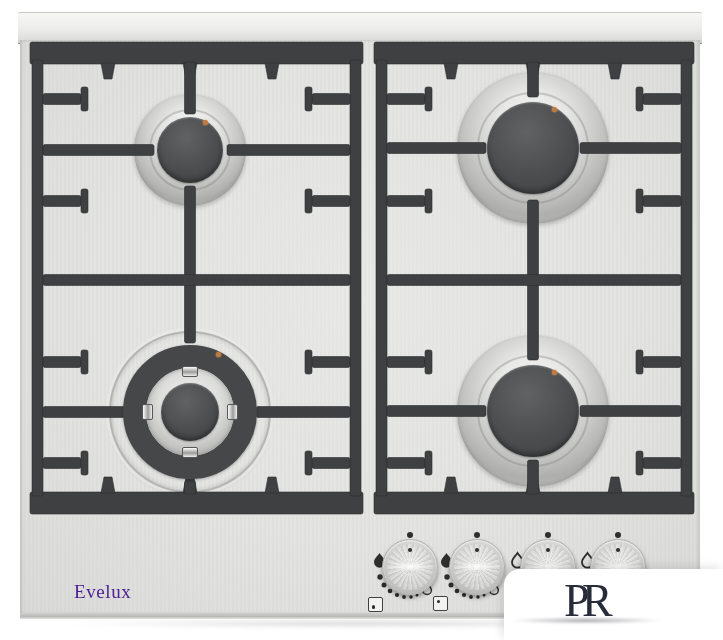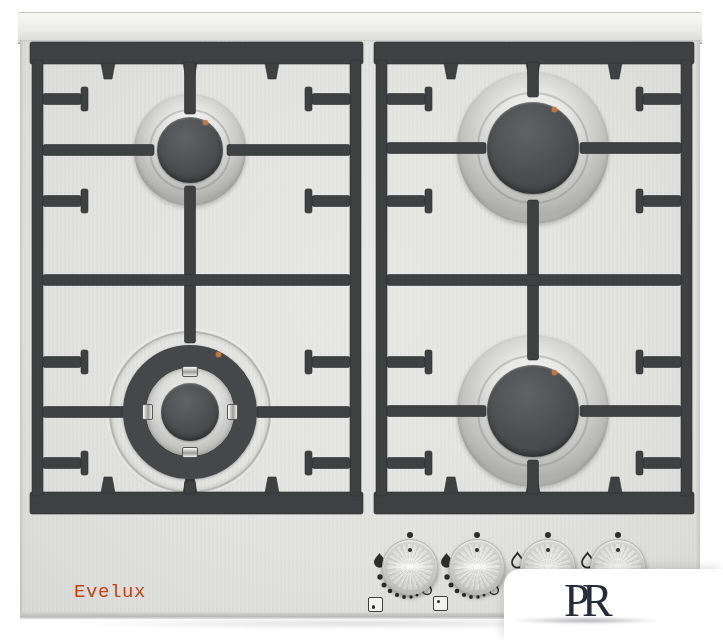--- a/index.html
+++ b/index.html
@@ -38,22 +38,22 @@
   .wok-dark{border-radius:50%;z-index:4;border:23px solid #454749;box-sizing:border-box;
     box-shadow:inset 0 1px 2px rgba(255,255,255,0.12),0 1px 3px rgba(0,0,0,0.3);}
   .wok-inner{border-radius:50%;z-index:4;
     background:radial-gradient(circle at 50% 40%,#f4f4f2 0%,#dddddb 45%,#b9b9b7 75%,#d2d2d0 100%);
     box-shadow:inset 0 0 4px rgba(0,0,0,0.25);}
   .wok-clip{z-index:5;border:1px solid #55575a;border-radius:2px;
     background:linear-gradient(180deg,#fcfcfa,#9c9c9a 55%,#ededeb);box-sizing:border-box;}
   .wok-clip.h{background:linear-gradient(90deg,#fcfcfa,#9c9c9a 55%,#ededeb);}
 
   
-  .brand{left:74px;top:581px;z-index:5;color:#c2410c;font-size:19px;font-weight:500;
-    letter-spacing:0.6px;font-family:Liberation Mono, monospace;}
+  .brand{left:74px;top:581px;z-index:5;color:#4c1d95;font-size:19px;font-weight:500;
+    letter-spacing:0.6px;font-family:Liberation Serif, serif;}
   .knob{width:56px;height:56px;border-radius:50%;z-index:5;top:539px;
     background:radial-gradient(circle at 50% 40%,#f4f4f2 0%,#e0e0de 30%,#c6c6c4 62%,#a2a2a0 100%);
     border:1px solid #b2b2b0;box-sizing:border-box;
     box-shadow:0 3px 4px rgba(0,0,0,0.35),inset 0 1px 2px rgba(255,255,255,0.9);}
   .knob::before{content:"";position:absolute;inset:4px;border-radius:50%;opacity:0.5;
     background:repeating-conic-gradient(from 0deg,#dcdcda 0deg 5deg,#c2c2c0 5deg 10deg,#ececea 10deg 15deg);}
   .knob::after{content:"";position:absolute;left:8%;top:38%;width:84%;height:22%;border-radius:50%;
     background:radial-gradient(closest-side,rgba(255,255,255,0.85),rgba(255,255,255,0) 100%);}
   .knob .pointer{position:absolute;left:50%;top:8px;width:4px;height:4px;margin-left:-2px;
     border-radius:50%;background:#2e2e2e;z-index:6;}

